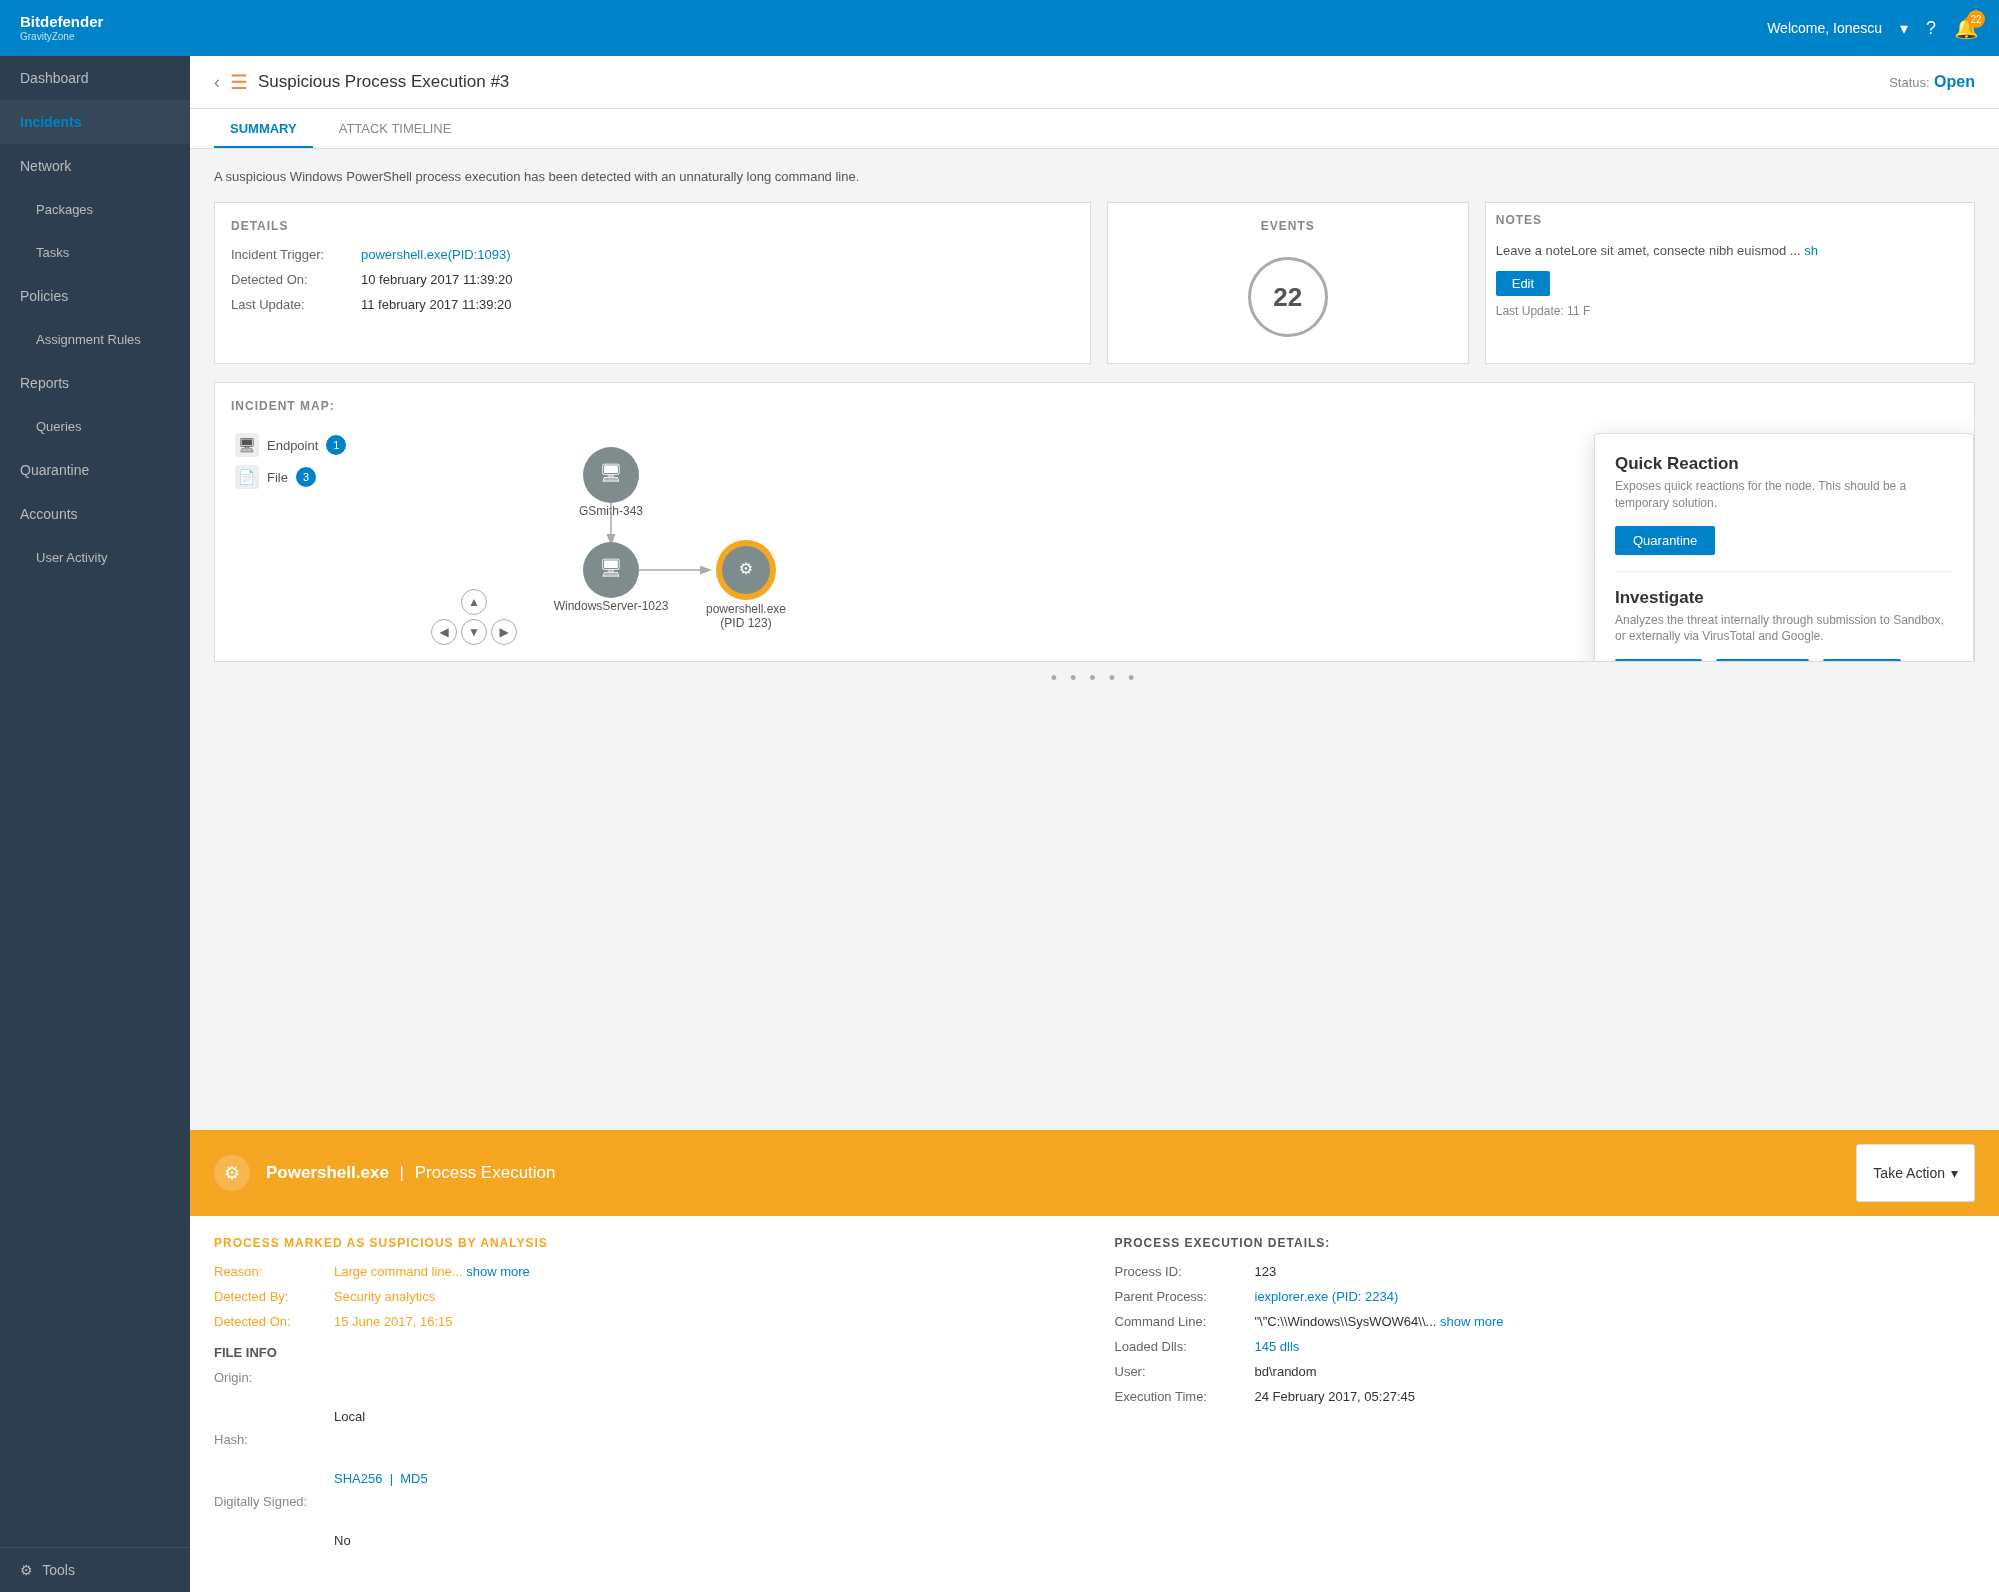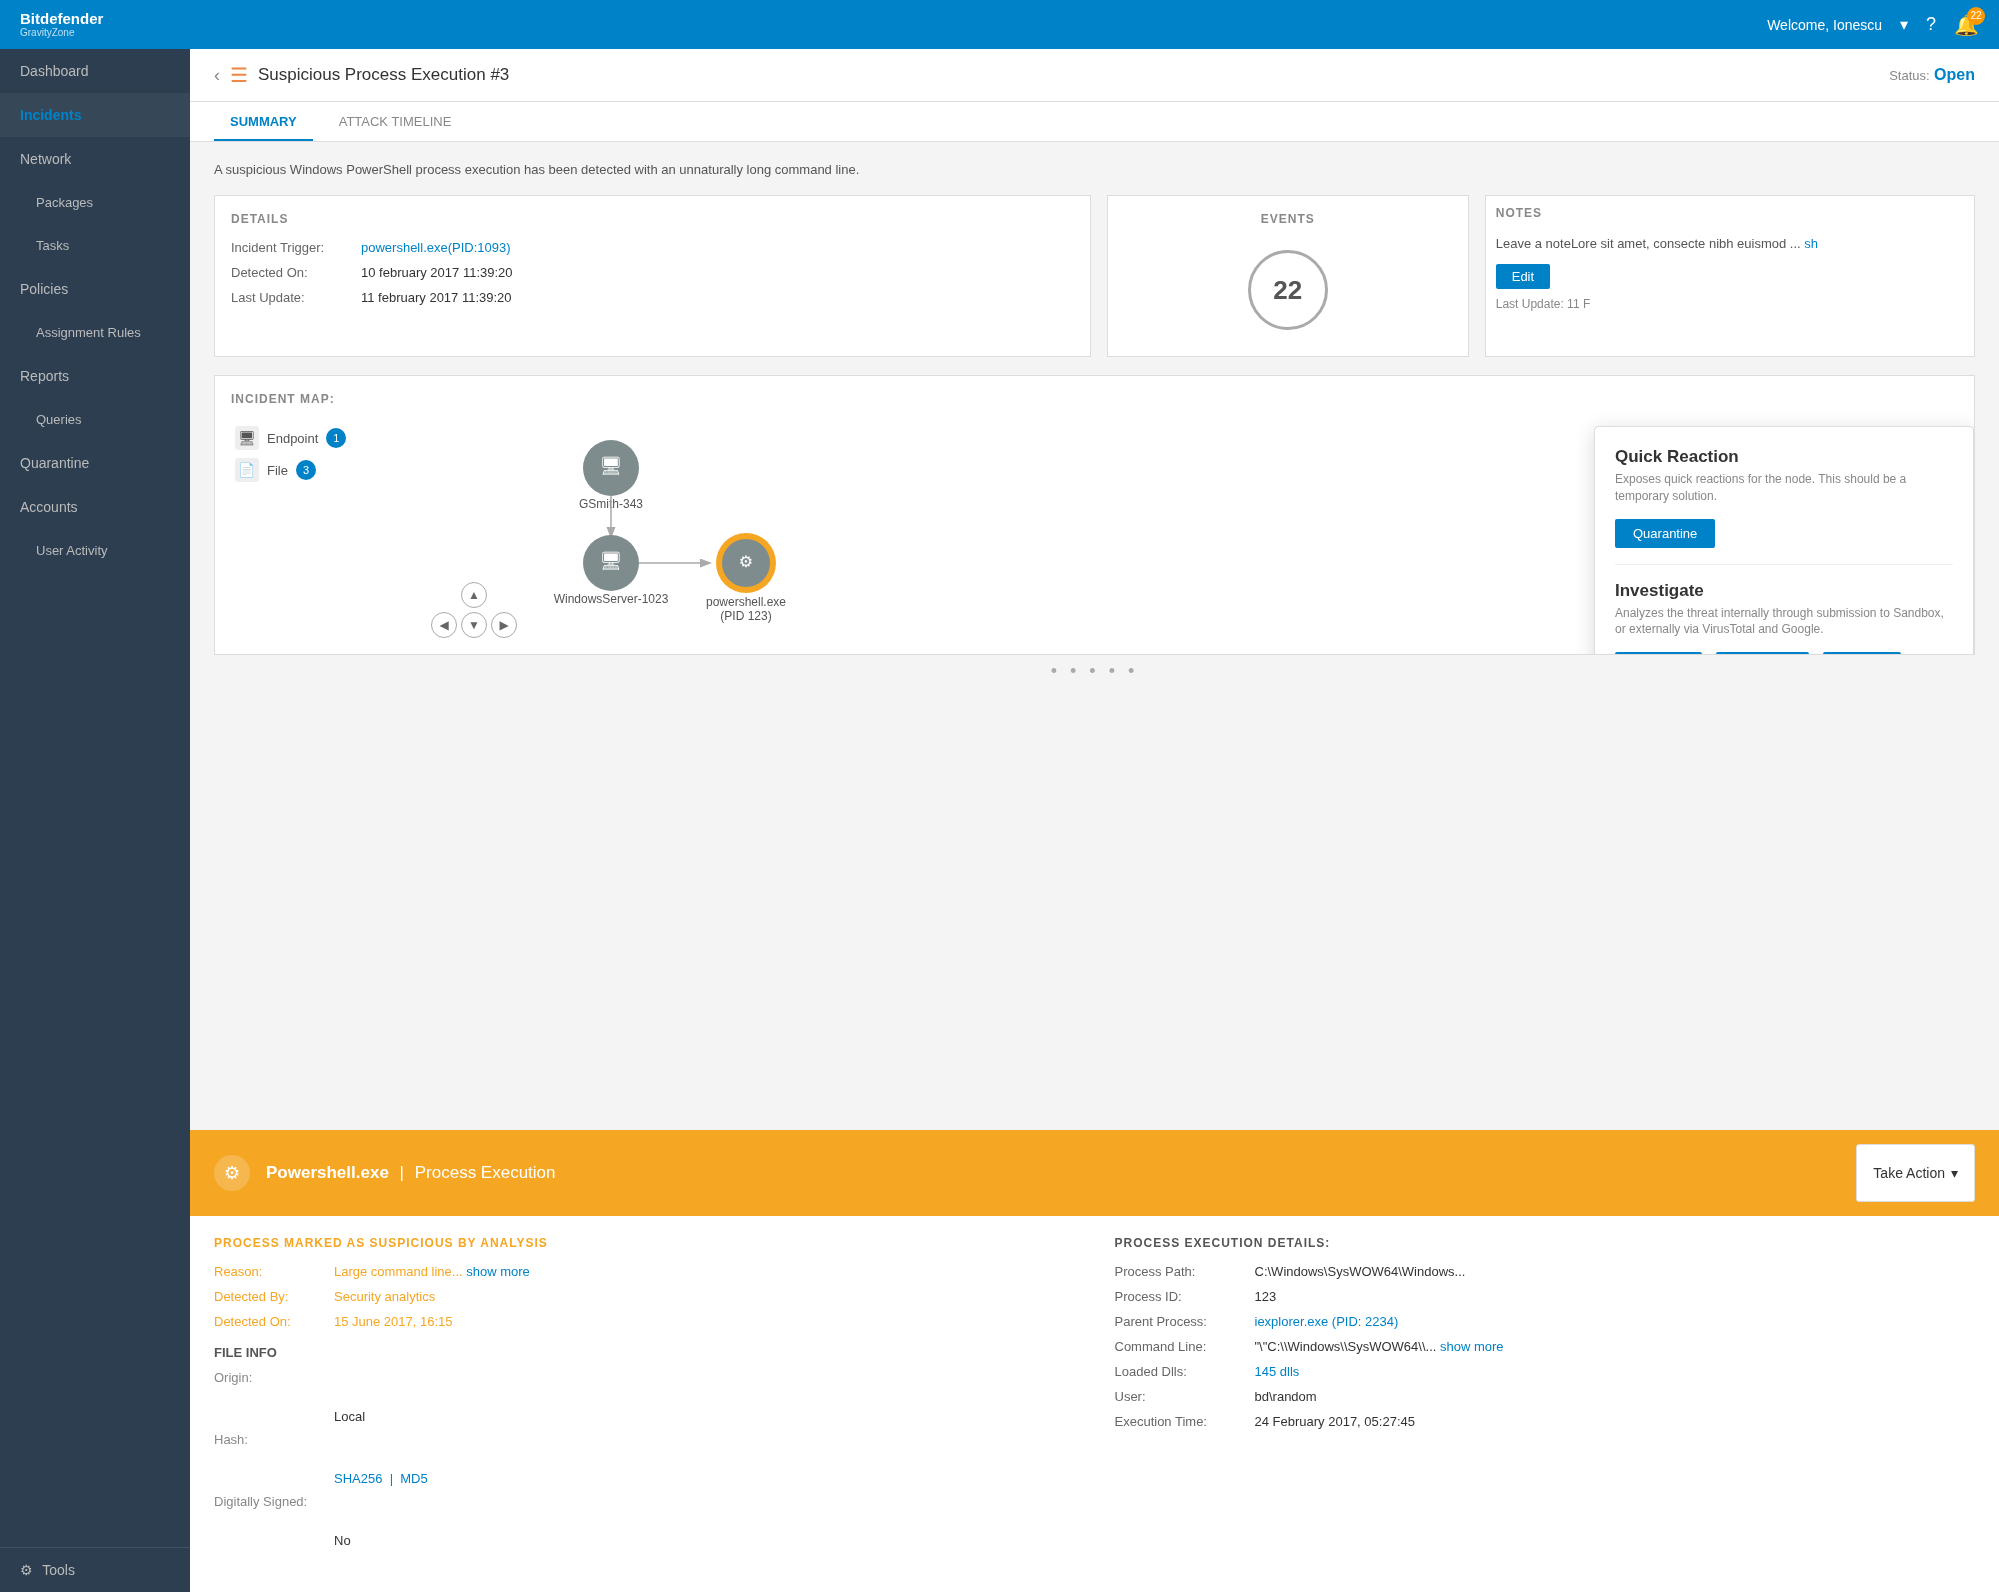--- a/index.html
+++ b/index.html
@@ -5,21 +5,21 @@
     * { box-sizing: border-box; margin: 0; padding: 0; font-family: Arial, sans-serif; }
     body { display: flex; flex-direction: column; height: 100vh; overflow: hidden; background: #f4f4f4; }
 
     
     .topnav {
       background: #0082c8;
       color: white;
       display: flex;
       align-items: center;
       padding: 0 20px;
-      height: 49px;
+      height: 56px;
       flex-shrink: 0;
       justify-content: space-between;
     }
     .topnav-left { display: flex; align-items: center; gap: 8px; }
     .logo-text { font-size: 15px; font-weight: bold; color: white; line-height: 1.1; }
     .logo-sub { font-size: 10px; color: rgba(255,255,255,0.75); }
     .topnav-right { display: flex; align-items: center; gap: 18px; }
     .welcome-text { color: white; font-size: 14px; }
     .topnav-icon { color: white; font-size: 18px; cursor: pointer; }
     .notif-badge { position: relative; cursor: pointer; }
@@ -498,24 +498,20 @@
             <span class="file-label">Digitally Signed:</span>
             <span class="file-value">No</span>
           </div>
         </div>
       </div>
 
       <div class="proc-right">
         <div class="proc-section-title">PROCESS EXECUTION DETAILS:</div>
 
         <div class="proc-row">
-          <span class="proc-label">Process Path:</span>
-          <span class="proc-value">C:\Windows\SysWOW64\Windows...</span>
-        </div>
-        <div class="proc-row">
           <span class="proc-label">Process ID:</span>
           <span class="proc-value">123</span>
         </div>
         <div class="proc-row">
           <span class="proc-label">Parent Process:</span>
           <span class="proc-value link">iexplorer.exe (PID: 2234)</span>
         </div>
         <div class="proc-row">
           <span class="proc-label">Command Line:</span>
           <span class="proc-value">

